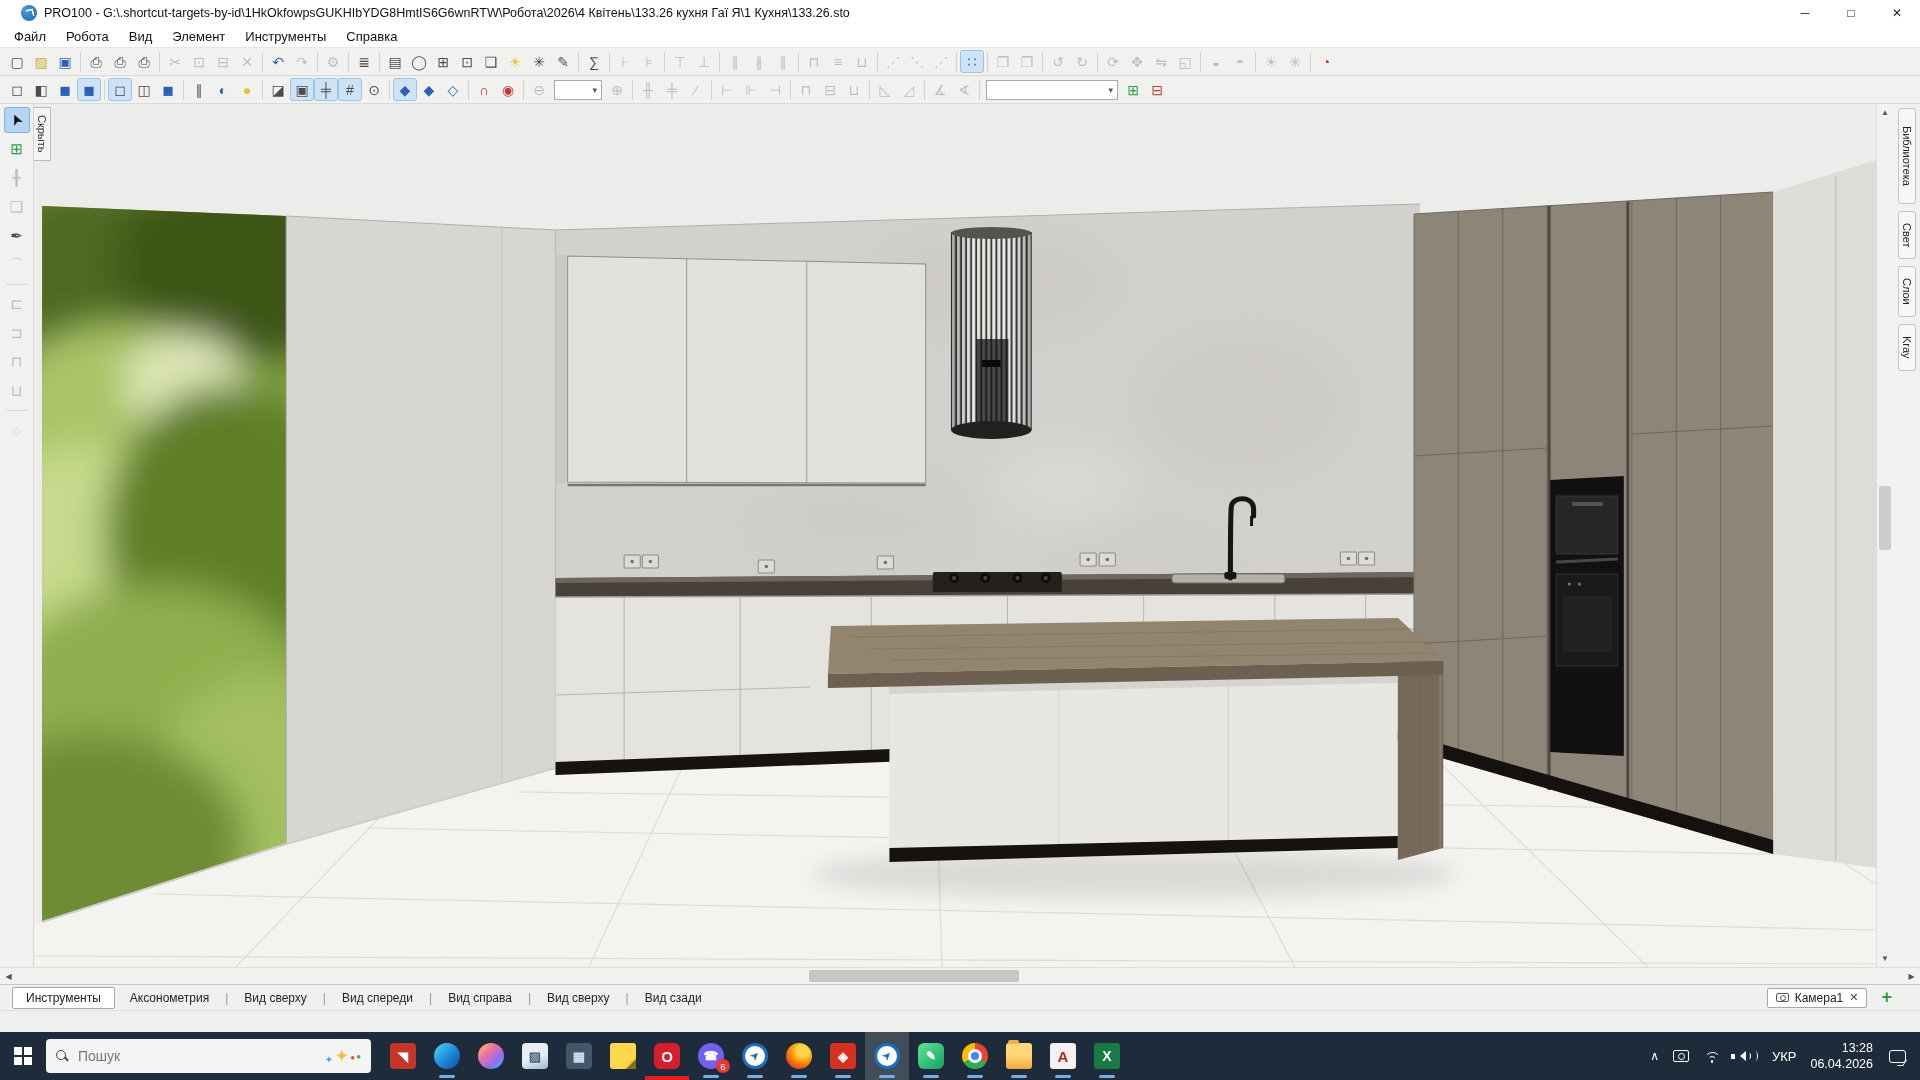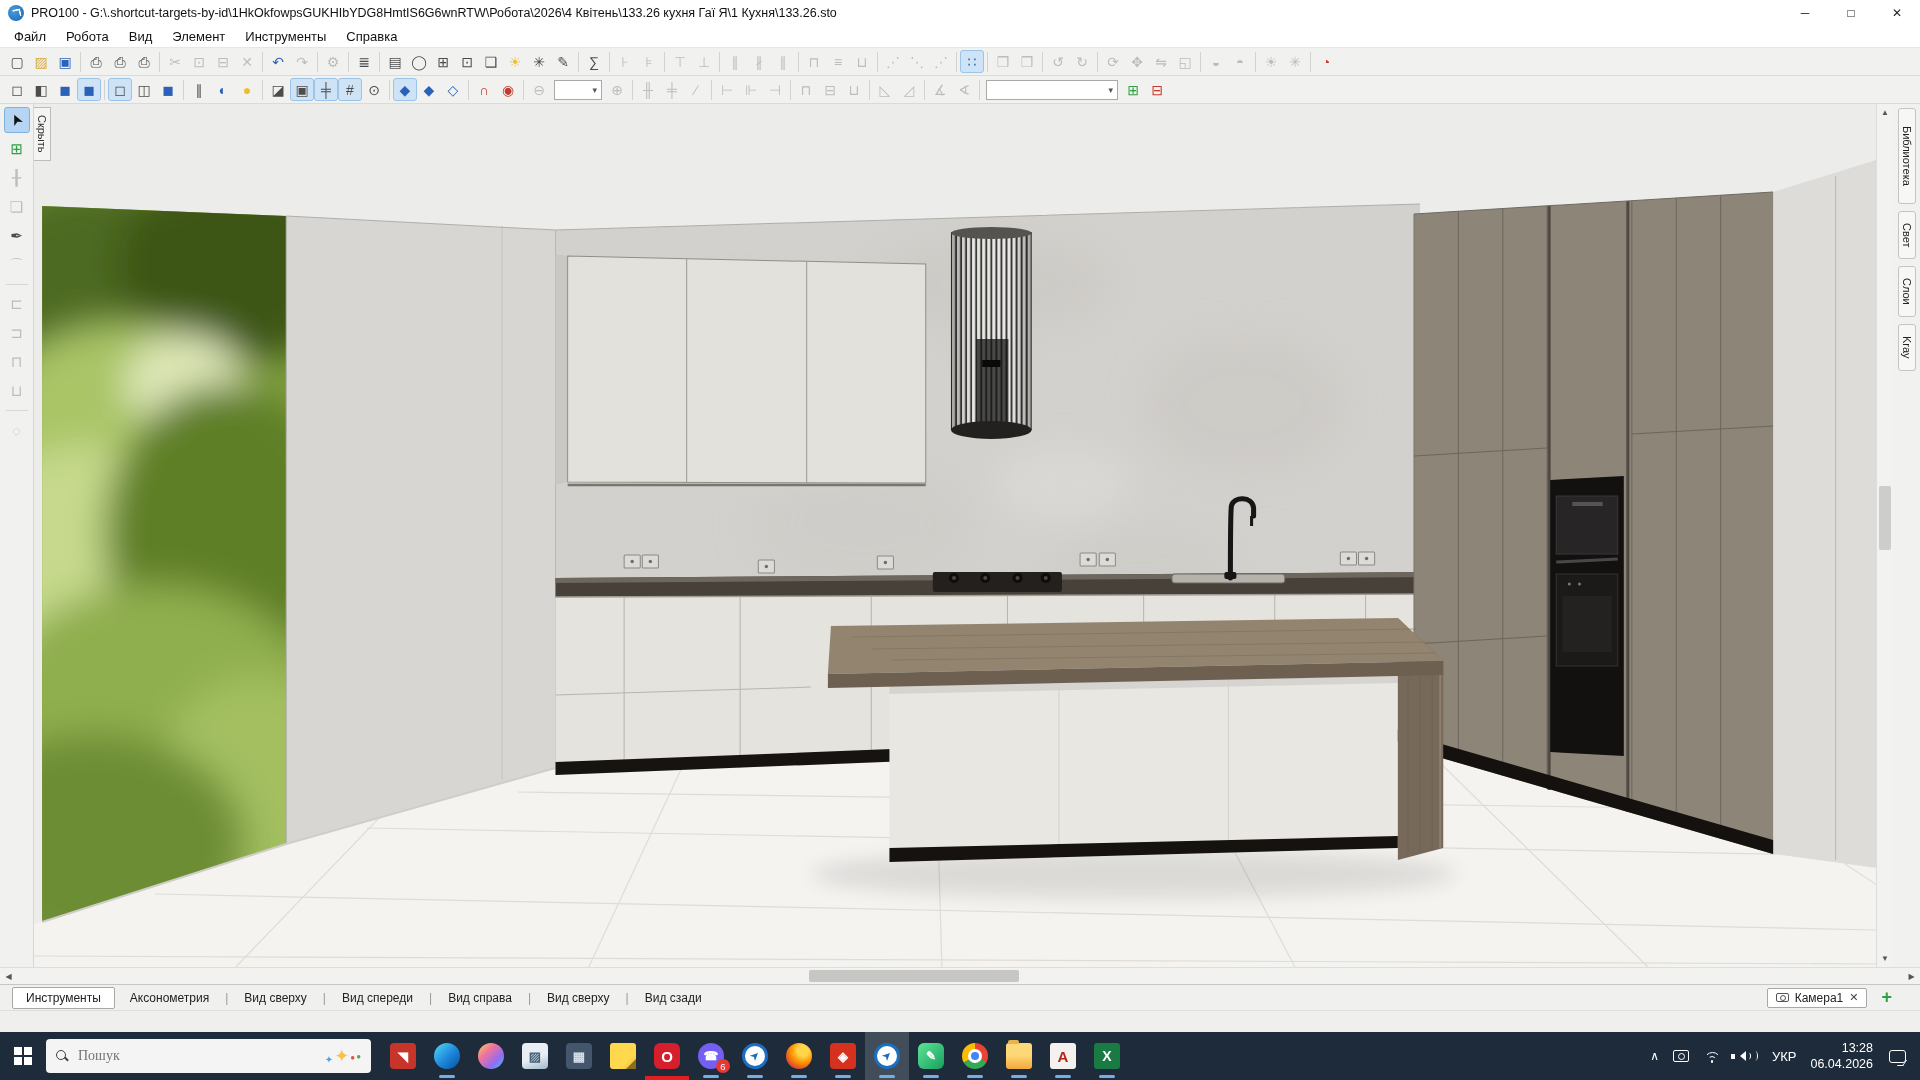--- a/index.html
+++ b/index.html
@@ -1,18 +1,18 @@
 <!DOCTYPE html>
 <html><head>
 <meta charset="utf-8">
 <style>
   *{box-sizing:border-box;margin:0;padding:0}
   html,body{width:1920px;height:1080px;overflow:hidden;font-family:"Liberation Sans",sans-serif;background:#efefef}
   
-  .titlebar{height:26px;background:#fff;display:flex;align-items:center;padding-left:8px;font-size:12.5px;color:#111}
+  .titlebar{height:26px;background:#fff;display:flex;align-items:center;padding-left:21px;font-size:12.5px;color:#111}
   .pro-logo{width:16px;height:16px;border-radius:50%;background:radial-gradient(circle at 35% 35%,#4a9be0,#1667b0);margin-right:7px;position:relative;flex:none}
   .pro-logo::after{content:"";position:absolute;left:5px;top:4px;width:6px;height:6px;border:2px solid #fff;border-left:none;border-bottom:none;transform:rotate(-14deg);border-radius:1px}
   .t-title{flex:1;white-space:nowrap;overflow:hidden}
   .win-btns{display:flex;height:100%}
   .wbtn{width:46px;height:100%;display:flex;align-items:center;justify-content:center;font-size:12px;color:#222;background:transparent;border:none;font-family:inherit}
   
   .menubar{height:22px;background:#fff;display:flex;align-items:center;padding-left:4px;font-size:13px;color:#111;border-bottom:1px solid #e6e6e5}
   .menu-item{padding:2px 10px}
   
   .toolbar{background:#f1f1f0;display:flex;align-items:center;padding:2px 5px;border-bottom:1px solid #dadad9;height:28px}
@@ -63,21 +63,21 @@
   .statusgap{height:22px;background:#efefee;border-top:1px solid #dededd}
   
   .taskbar{height:48px;background:#1d2b3a;display:flex;align-items:center;color:#fff}
   .start{width:46px;height:100%;display:flex;align-items:center;justify-content:center;background:none;border:none}
   .winlogo{display:grid;grid-template-columns:8px 8px;grid-template-rows:8px 8px;gap:1.5px}
   .wsq{background:#fff}
   .searchbox{width:325px;height:34px;background:#f4f4f4;border-radius:4px;display:flex;align-items:center;padding:0 10px;margin-right:10px;color:#333}
   .mag{width:13px;height:13px;position:relative;margin-right:9px;flex:none}
   .mag::before{content:"";position:absolute;left:0;top:0;width:8px;height:8px;border:1.6px solid #444;border-radius:50%}
   .mag::after{content:"";position:absolute;left:8px;top:8px;width:5px;height:1.6px;background:#444;transform:rotate(45deg)}
-  .searchbox input{border:none;background:transparent;outline:none;flex:1;font-size:14px;color:#333;font-family:Liberation Serif, serif}
+  .searchbox input{border:none;background:transparent;outline:none;flex:1;font-size:14px;color:#333;font-family:Liberation Sans, sans-serif}
   .sparkles{display:flex;align-items:flex-end;gap:1px}
   .sp1{color:#f6c344;font-size:18px;line-height:1}
   .sp2{color:#4aa3e8;font-size:10px;line-height:1}
   .sp3{color:#e0533d;font-size:8px;line-height:1.6}
   .sp4{color:#58a55c;font-size:8px;line-height:2}
   .apps{display:flex;height:100%}
   .app{width:44px;height:100%;display:flex;align-items:center;justify-content:center;position:relative}
   .app.focused{background:rgba(255,255,255,.16)}
   .ic{width:26px;height:26px;display:flex;align-items:center;justify-content:center;font-size:14px;font-weight:bold;color:#fff;line-height:1}
   .ic-sketchup{background:#c7342a;border-radius:4px;font-size:13px}

